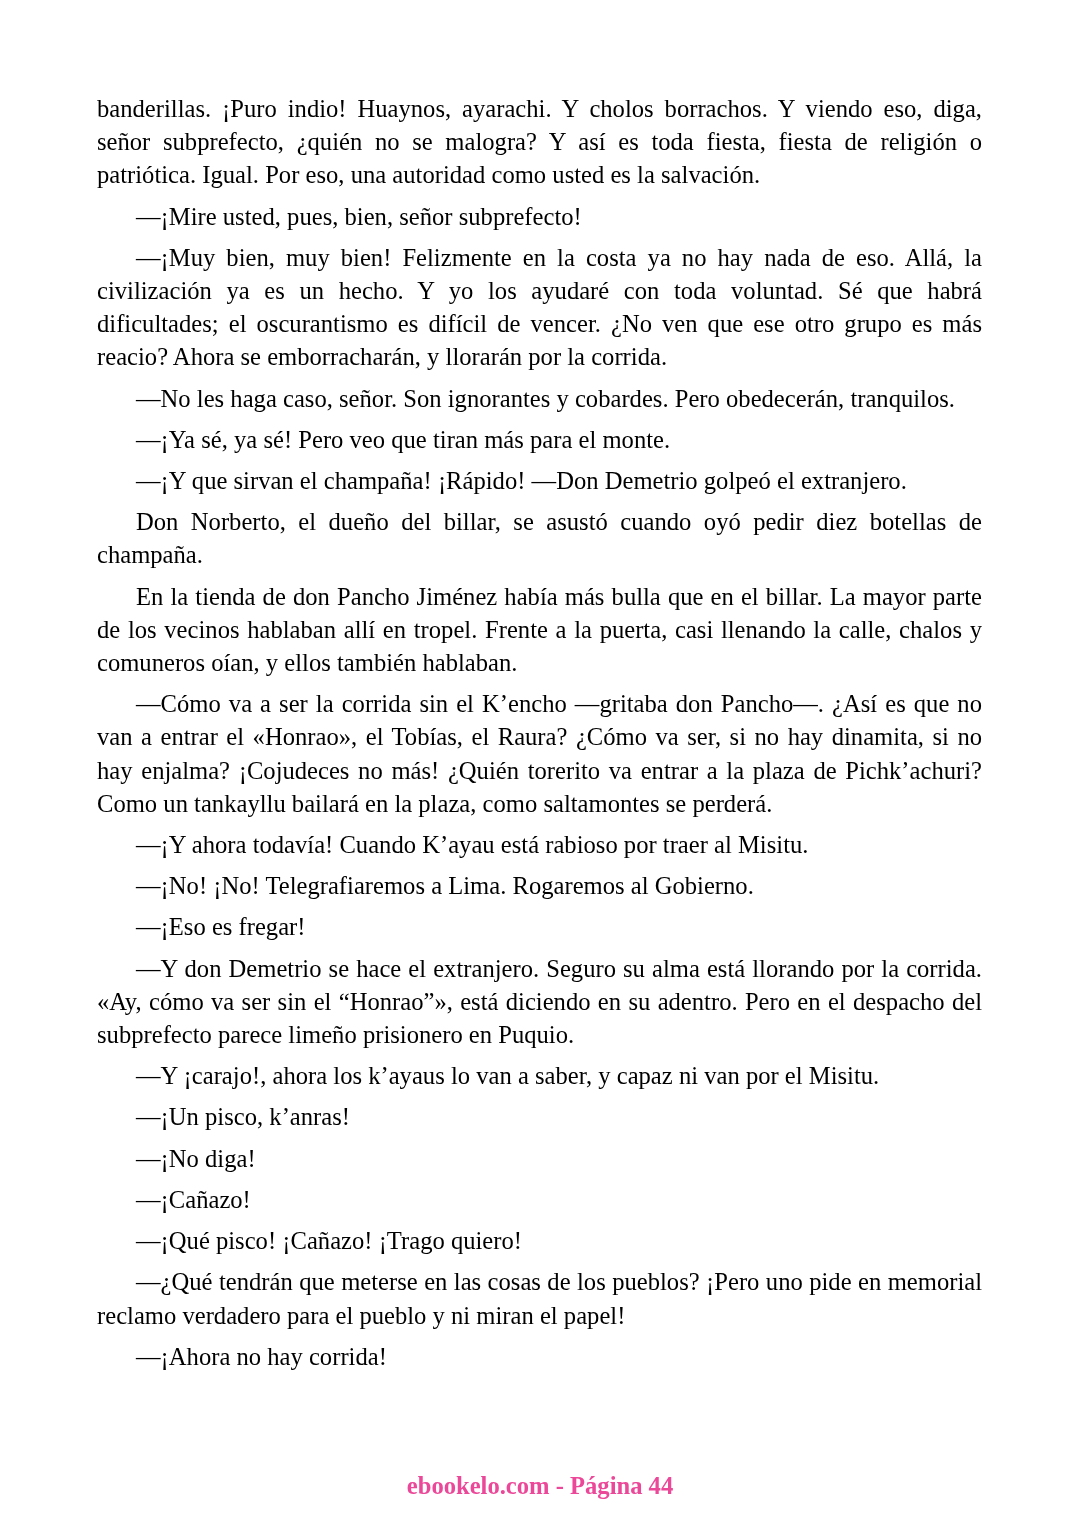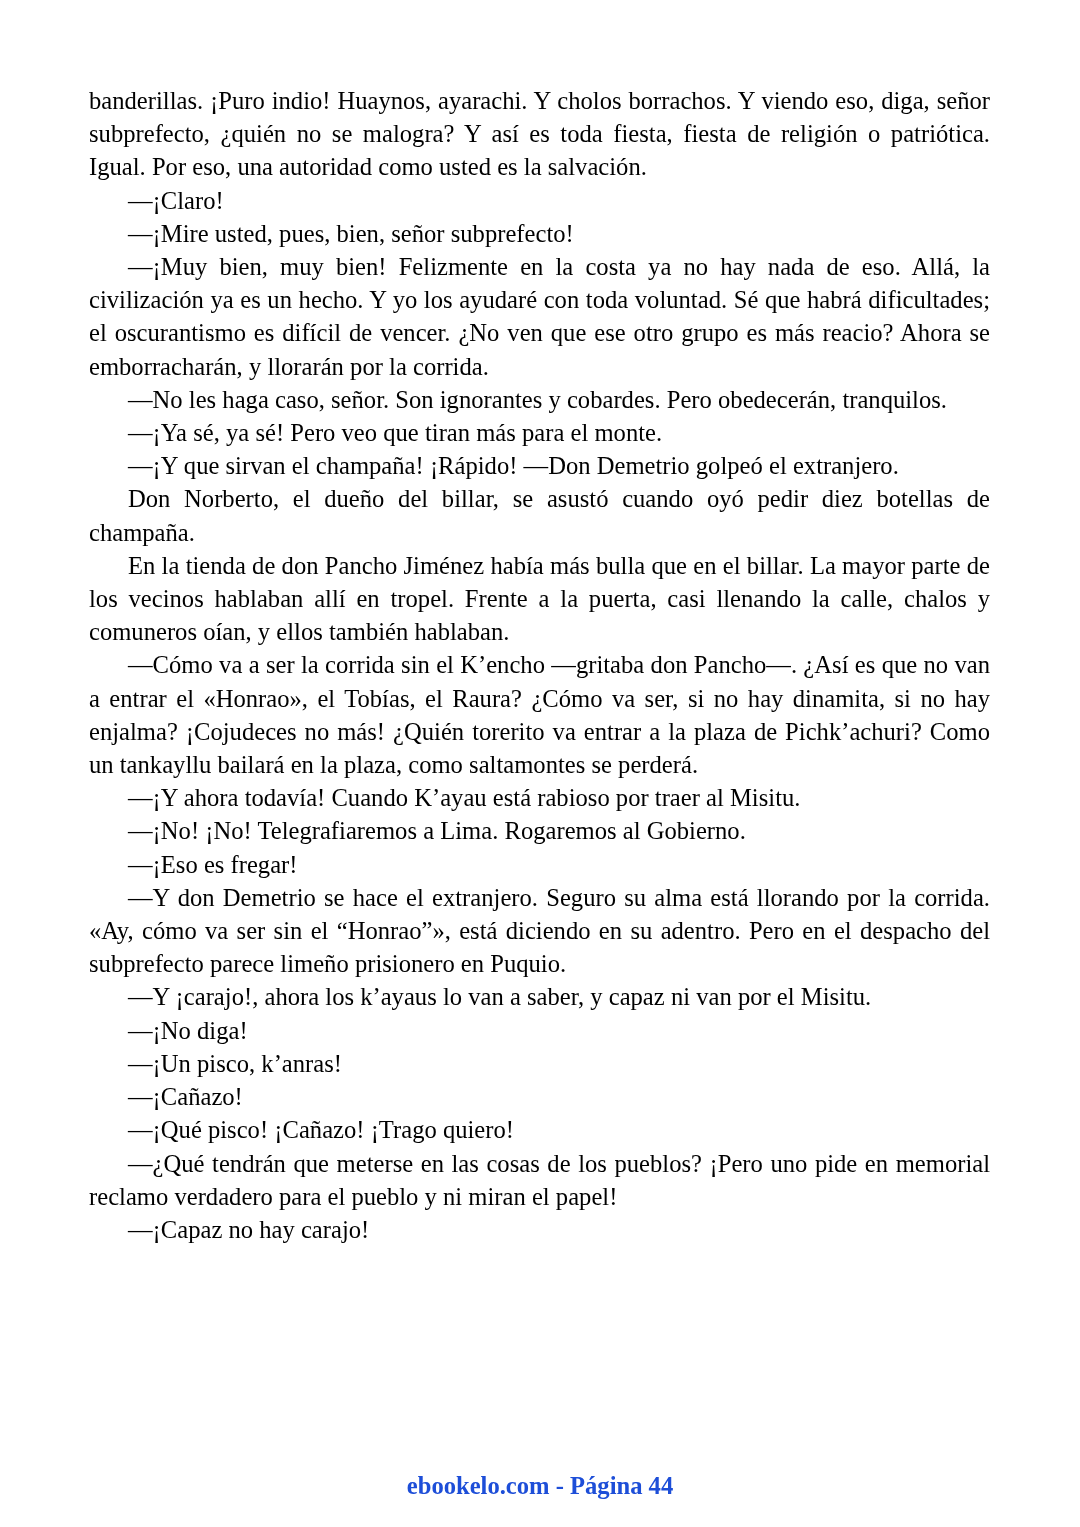--- a/index.html
+++ b/index.html
@@ -26,21 +26,21 @@
   }
 
   .text-column {
     position: absolute;
     left: 89px;
     top: 84px;
     width: 901px;
   }
 
   .para {
-    margin: 0;
+    margin: 8px;
     font-size: 24.6px;
     line-height: 33.2px;
     text-align: justify;
     text-justify: inter-word;
     text-indent: 0;
     hyphens: none;
     -webkit-hyphens: none;
     letter-spacing: 0.01px;
     word-spacing: 0px;
   }
@@ -68,49 +68,48 @@
   .footer {
     position: absolute;
     left: 0;
     top: 1471px;
     width: 1080px;
     text-align: center;
     font-size: 24.6px;
     font-weight: bold;
     line-height: 30px;
     font-family: "Liberation Serif", "DejaVu Serif", serif;
-    color: #1d4ed8;
+    color: #ec4899;
   }
 </style>
 </head>
 <body>
 
 <div class="page">
 
   <div class="text-column">
 
     <p class="para continuation">banderillas. ¡Puro indio! Huaynos, ayarachi. Y cholos borrachos. Y viendo eso, diga, señor subprefecto, ¿quién no se malogra? Y así es toda fiesta, fiesta de religión o patriótica. Igual. Por eso, una autoridad como usted es la salvación.</p>
-    <p class="para dialogue short">—¡Claro!</p>
     <p class="para dialogue short">—¡Mire usted, pues, bien, señor subprefecto!</p>
     <p class="para dialogue">—¡Muy bien, muy bien! Felizmente en la costa ya no hay nada de eso. Allá, la civilización ya es un hecho. Y yo los ayudaré con toda voluntad. Sé que habrá dificultades; el oscurantismo es difícil de vencer. ¿No ven que ese otro grupo es más reacio? Ahora se emborracharán, y llorarán por la corrida.</p>
     <p class="para dialogue">—No les haga caso, señor. Son ignorantes y cobardes. Pero obedecerán, tranquilos.</p>
     <p class="para dialogue short">—¡Ya sé, ya sé! Pero veo que tiran más para el monte.</p>
     <p class="para dialogue short">—¡Y que sirvan el champaña! ¡Rápido! —Don Demetrio golpeó el extranjero.</p>
     <p class="para indent">Don Norberto, el dueño del billar, se asustó cuando oyó pedir diez botellas de champaña.</p>
     <p class="para indent">En la tienda de don Pancho Jiménez había más bulla que en el billar. La mayor parte de los vecinos hablaban allí en tropel. Frente a la puerta, casi llenando la calle, chalos y comuneros oían, y ellos también hablaban.</p>
     <p class="para dialogue">—Cómo va a ser la corrida sin el K’encho —gritaba don Pancho—. ¿Así es que no van a entrar el «Honrao», el Tobías, el Raura? ¿Cómo va ser, si no hay dinamita, si no hay enjalma? ¡Cojudeces no más! ¿Quién torerito va entrar a la plaza de Pichk’achuri? Como un tankayllu bailará en la plaza, como saltamontes se perderá.</p>
     <p class="para dialogue short">—¡Y ahora todavía! Cuando K’ayau está rabioso por traer al Misitu.</p>
     <p class="para dialogue short">—¡No! ¡No! Telegrafiaremos a Lima. Rogaremos al Gobierno.</p>
     <p class="para dialogue short">—¡Eso es fregar!</p>
     <p class="para dialogue">—Y don Demetrio se hace el extranjero. Seguro su alma está llorando por la corrida. «Ay, cómo va ser sin el “Honrao”», está diciendo en su adentro. Pero en el despacho del subprefecto parece limeño prisionero en Puquio.</p>
     <p class="para dialogue short">—Y ¡carajo!, ahora los k’ayaus lo van a saber, y capaz ni van por el Misitu.</p>
+    <p class="para dialogue short">—¡Un pisco, k’anras!</p>
     <p class="para dialogue short">—¡No diga!</p>
-    <p class="para dialogue short">—¡Un pisco, k’anras!</p>
     <p class="para dialogue short">—¡Cañazo!</p>
     <p class="para dialogue short">—¡Qué pisco! ¡Cañazo! ¡Trago quiero!</p>
     <p class="para dialogue">—¿Qué tendrán que meterse en las cosas de los pueblos? ¡Pero uno pide en memorial reclamo verdadero para el pueblo y ni miran el papel!</p>
-    <p class="para dialogue short">—¡Capaz no hay carajo!</p>
+    <p class="para dialogue short">—¡Ahora no hay corrida!</p>
 
   </div>
 
   <div class="footer">ebookelo.com - Página 44</div>
 
 </div>
 
 </body></html>

